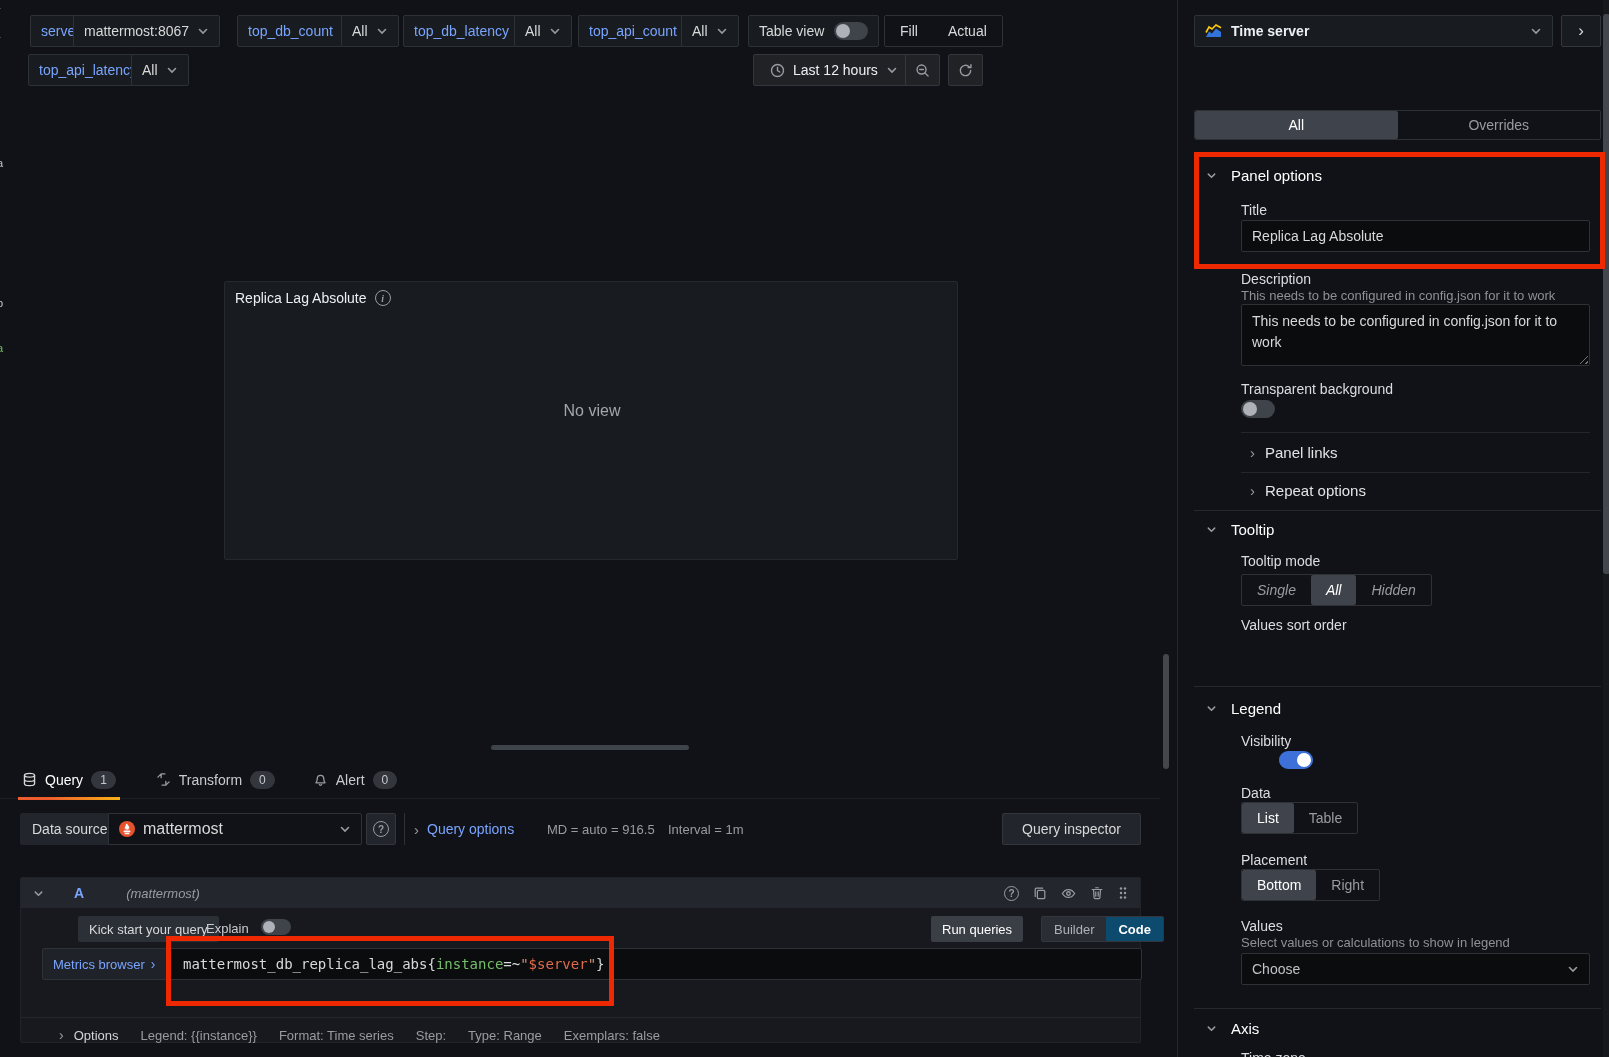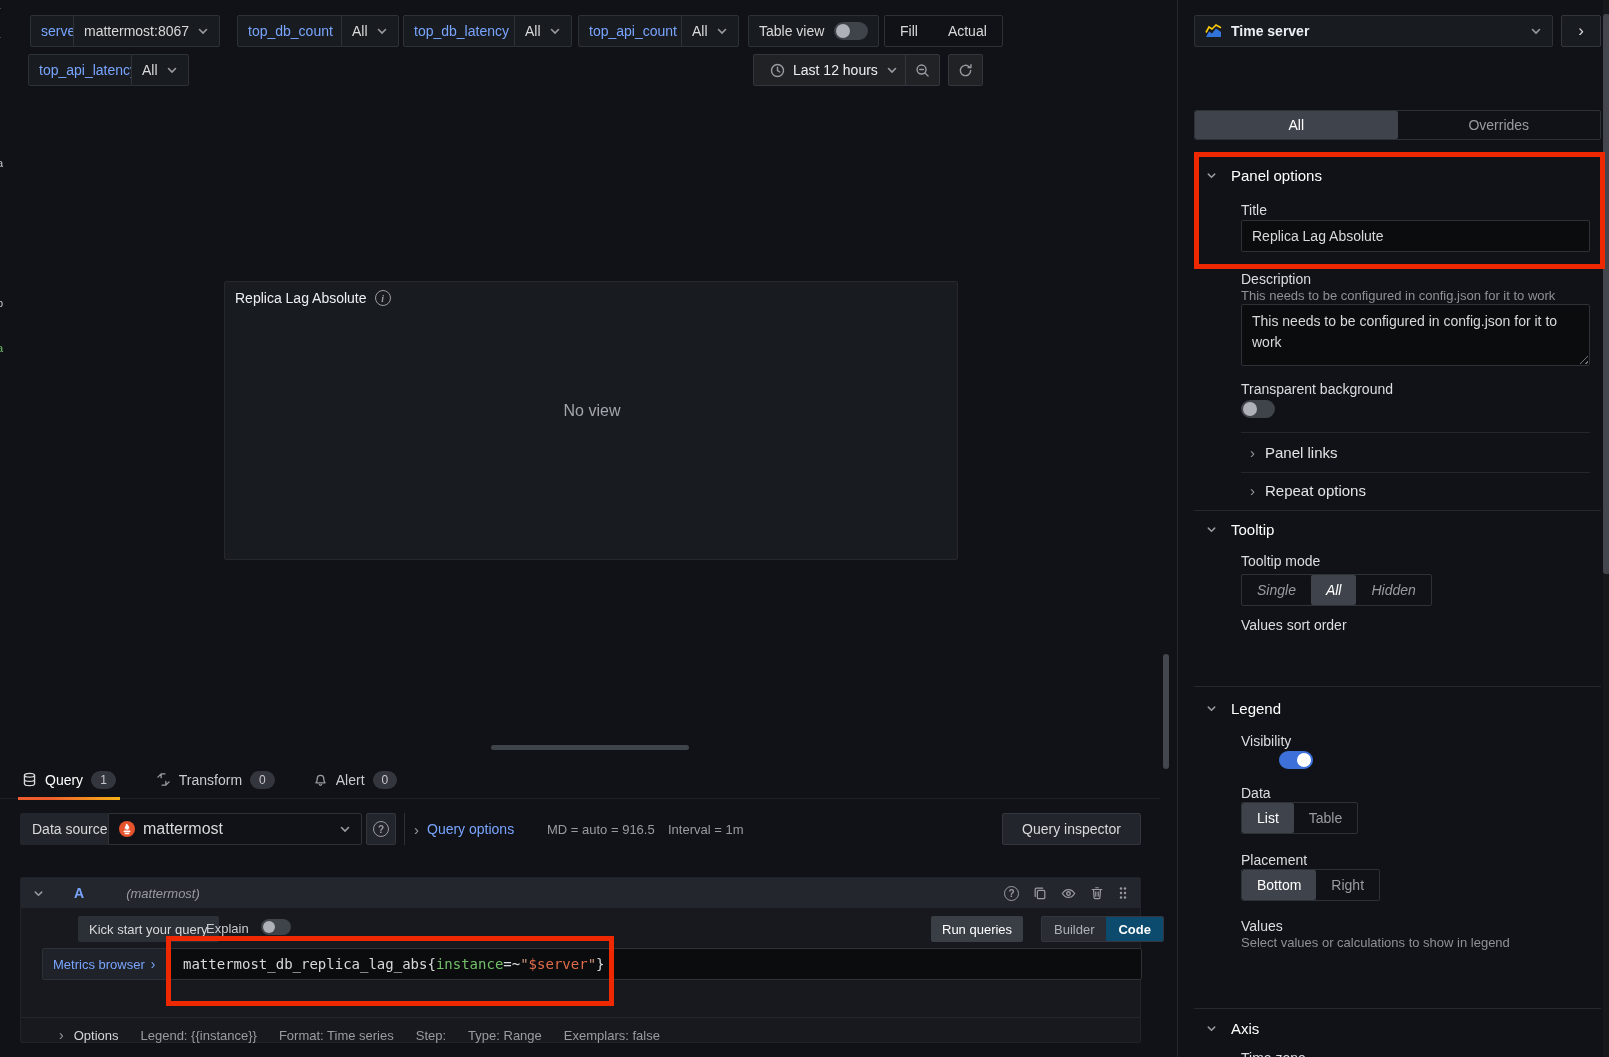--- a/index.html
+++ b/index.html
@@ -418,20 +418,28 @@
         <div class="opt active">List</div>
         <div class="opt">Table</div>
       </div>
       <div class="abs field-label" style="left:47px;top:852px;">Placement</div>
       <div class="abs rgroup" style="left:47px;top:869px;">
         <div class="opt active">Bottom</div>
         <div class="opt">Right</div>
       </div>
       <div class="abs field-label" style="left:47px;top:918px;">Values</div>
       <div class="abs help-text" style="left:47px;top:935px;white-space:nowrap;">Select values or calculations to show in legend</div>
+      <div class="abs flex tinput" style="left:47px;top:953px;width:349px;height:32px;">
+        <span style="flex:1;color:#c0c2c7;">Choose</span>
+        <span class="ic">
+            <svg width="12" height="12" viewBox="0 0 12 12">
+              <path d="M2.5 4.5 6 8 9.5 4.5" fill="none" stroke="currentColor" stroke-width="1.6" stroke-linecap="round"></path>
+            </svg>
+          </span>
+      </div>
 
       
       <div class="abs sec-border" style="left:0;top:1008px;"></div>
       <div class="abs sec-head" style="left:12px;top:1020px;">
         <span class="ic">
             <svg width="11" height="11" viewBox="0 0 12 12">
               <path d="M2.5 4.5 6 8 9.5 4.5" fill="none" stroke="currentColor" stroke-width="1.6" stroke-linecap="round"></path>
             </svg>
           </span>
         <span style="margin-left:2px;">Axis</span>

